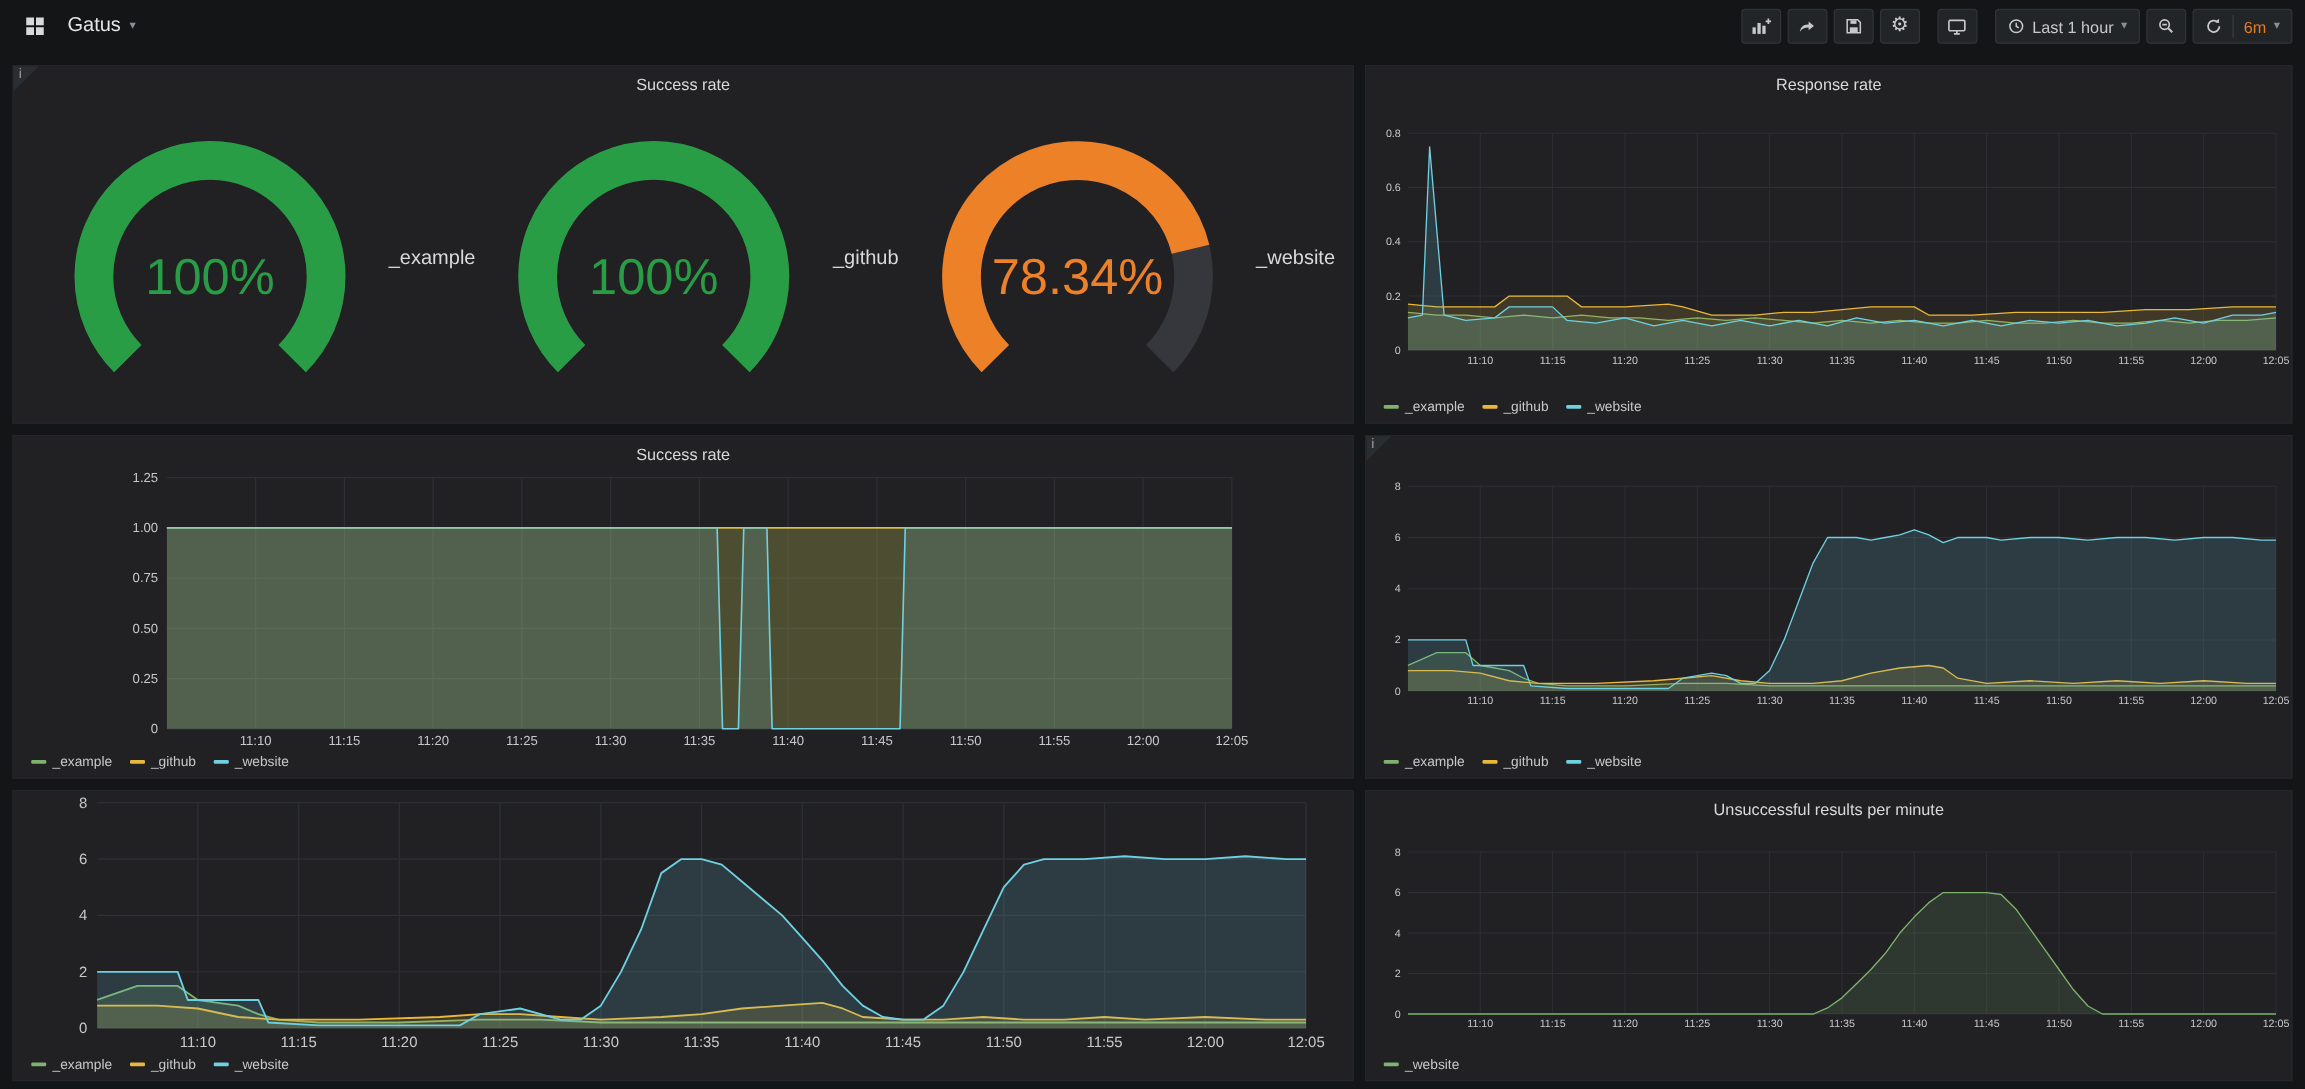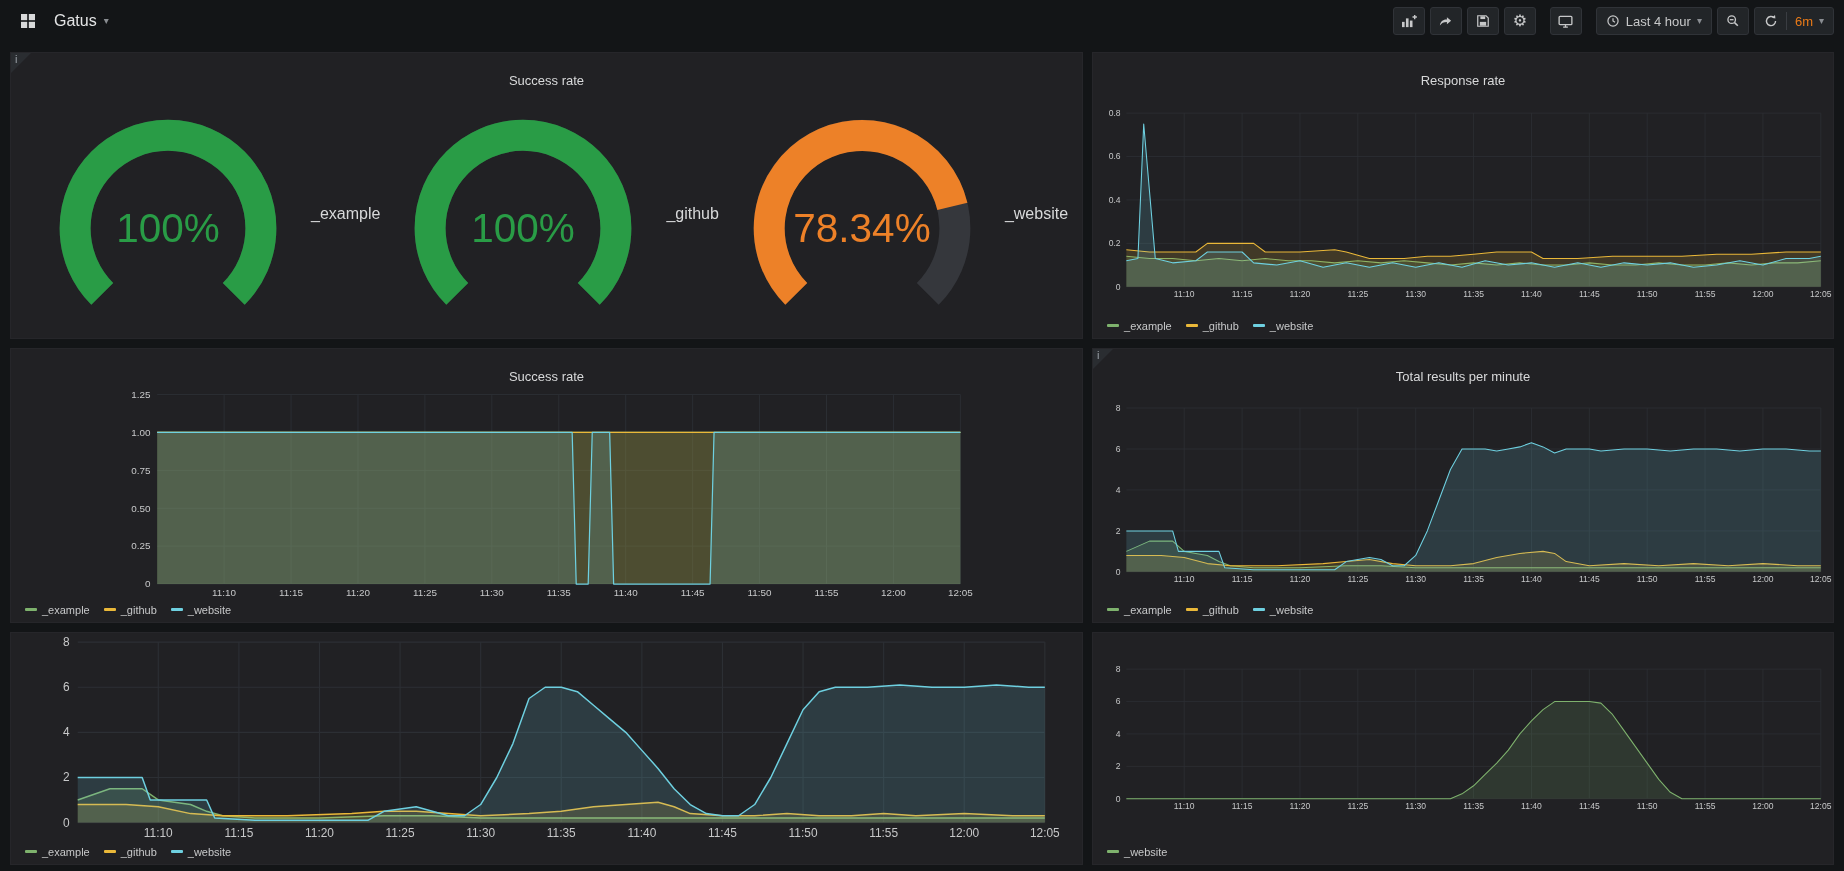--- a/index.html
+++ b/index.html
@@ -20,21 +20,21 @@
   .nav-btn.icon-only{width:32px;justify-content:center;padding:0;}
   .nav-btn.plain{background:none;border:none;padding:0 2px;}
   .interval-label{color:#eb7b18;}
   .btn-divider{width:1px;height:18px;background:#3a3d42;margin:0 2px;}
   .gear-glyph{font-size:16px;line-height:1;color:#c7c8c9;}
   
   .dashboard{display:grid;grid-template-columns:1fr 1fr;grid-template-rows:287px 275px 233px;
     gap:9px;padding:10px;}
   .panel{background:#212124;position:relative;display:flex;flex-direction:column;
     border:1px solid #26262a;}
-  .panel-title{text-align:center;font-size:13px;font-weight:500;color:#d8d9da;padding:20px 0 3px;}
+  .panel-title{text-align:center;font-size:13px;font-weight:500;color:#d8d9da;padding:7px 0 3px;}
   .chart-body{flex:1;min-height:0;padding:0 4px;}
   .chart-body svg{display:block;width:100%;height:100%;overflow:visible;}
   .legend{display:flex;gap:14px;align-items:center;padding:1px 0 5px 14px;height:21px;}
   .legend-item{display:flex;align-items:center;gap:5px;cursor:pointer;}
   .legend-marker{width:12px;height:3px;border-radius:1px;display:inline-block;}
   .legend-label{font-size:11px;color:#c7c8c9;}
   
   .gauge-row{flex:1;display:flex;align-items:center;justify-content:space-around;padding:0 14px;}
   .gauge{display:flex;align-items:center;text-align:center;}
   .gauge-svg{width:286px;height:212px;display:block;}
@@ -95,21 +95,21 @@
             <path d="M5.5 14h5M8 11.3V14" stroke="#c7c8c9" stroke-width="1.4" fill="none"></path>
           </svg>
       </button>
     </div>
     <div class="btn-group">
       <button class="nav-btn">
         <svg viewBox="0 0 16 16" width="14" height="14">
             <circle cx="8" cy="8" r="5.8" fill="none" stroke="#c7c8c9" stroke-width="1.4"></circle>
             <path d="M8 4.8V8l2.3 1.5" fill="none" stroke="#c7c8c9" stroke-width="1.4"></path>
           </svg>
-        <span>Last 4 hour</span>
+        <span>Last 1 hour</span>
         <span class="caret">▾</span>
       </button>
       <button class="nav-btn icon-only">
         <svg viewBox="0 0 16 16" width="14" height="14">
             <circle cx="6.5" cy="6.5" r="4.3" fill="none" stroke="#c7c8c9" stroke-width="1.5"></circle>
             <line x1="4.4" y1="6.5" x2="8.6" y2="6.5" stroke="#c7c8c9" stroke-width="1.5"></line>
             <line x1="9.8" y1="9.8" x2="13.5" y2="13.5" stroke="#c7c8c9" stroke-width="1.8"></line>
           </svg>
       </button>
       <button class="nav-btn">
@@ -283,21 +283,20 @@
           <span class="legend-marker" style="background:#6ed0e0"></span>
           <span class="legend-label">_website</span>
         </span>
       </div>
   </section>
 
   <section class="panel">
     <div class="panel-info">
         <span>i</span>
       </div>
-    <h2 class="panel-title">Total results per minute</h2>
     <div class="chart-body">
       <svg viewBox="0 0 898 227">
           <line x1="107.0" y1="8" x2="107.0" y2="209" stroke="#2c2f34" stroke-width="1"></line>
           <text x="107.0" y="222" text-anchor="middle" font-size="10.5" fill="#c7c8c9">11:10</text>
           <line x1="178.0" y1="8" x2="178.0" y2="209" stroke="#2c2f34" stroke-width="1"></line>
           <text x="178.0" y="222" text-anchor="middle" font-size="10.5" fill="#c7c8c9">11:15</text>
           <line x1="249.0" y1="8" x2="249.0" y2="209" stroke="#2c2f34" stroke-width="1"></line>
           <text x="249.0" y="222" text-anchor="middle" font-size="10.5" fill="#c7c8c9">11:20</text>
           <line x1="320.0" y1="8" x2="320.0" y2="209" stroke="#2c2f34" stroke-width="1"></line>
           <text x="320.0" y="222" text-anchor="middle" font-size="10.5" fill="#c7c8c9">11:25</text>
@@ -406,20 +405,21 @@
           <span class="legend-label">_github</span>
         </span>
         <span class="legend-item">
           <span class="legend-marker" style="background:#6ed0e0"></span>
           <span class="legend-label">_website</span>
         </span>
       </div>
   </section>
 
   <section class="panel">
+    <h2 class="panel-title">Unsuccessful results per minute</h2>
     <div class="chart-body">
       <svg viewBox="0 0 898 185">
           <line x1="107.0" y1="8" x2="107.0" y2="167" stroke="#2c2f34" stroke-width="1"></line>
           <text x="107.0" y="180" text-anchor="middle" font-size="10.5" fill="#c7c8c9">11:10</text>
           <line x1="178.0" y1="8" x2="178.0" y2="167" stroke="#2c2f34" stroke-width="1"></line>
           <text x="178.0" y="180" text-anchor="middle" font-size="10.5" fill="#c7c8c9">11:15</text>
           <line x1="249.0" y1="8" x2="249.0" y2="167" stroke="#2c2f34" stroke-width="1"></line>
           <text x="249.0" y="180" text-anchor="middle" font-size="10.5" fill="#c7c8c9">11:20</text>
           <line x1="320.0" y1="8" x2="320.0" y2="167" stroke="#2c2f34" stroke-width="1"></line>
           <text x="320.0" y="180" text-anchor="middle" font-size="10.5" fill="#c7c8c9">11:25</text>

